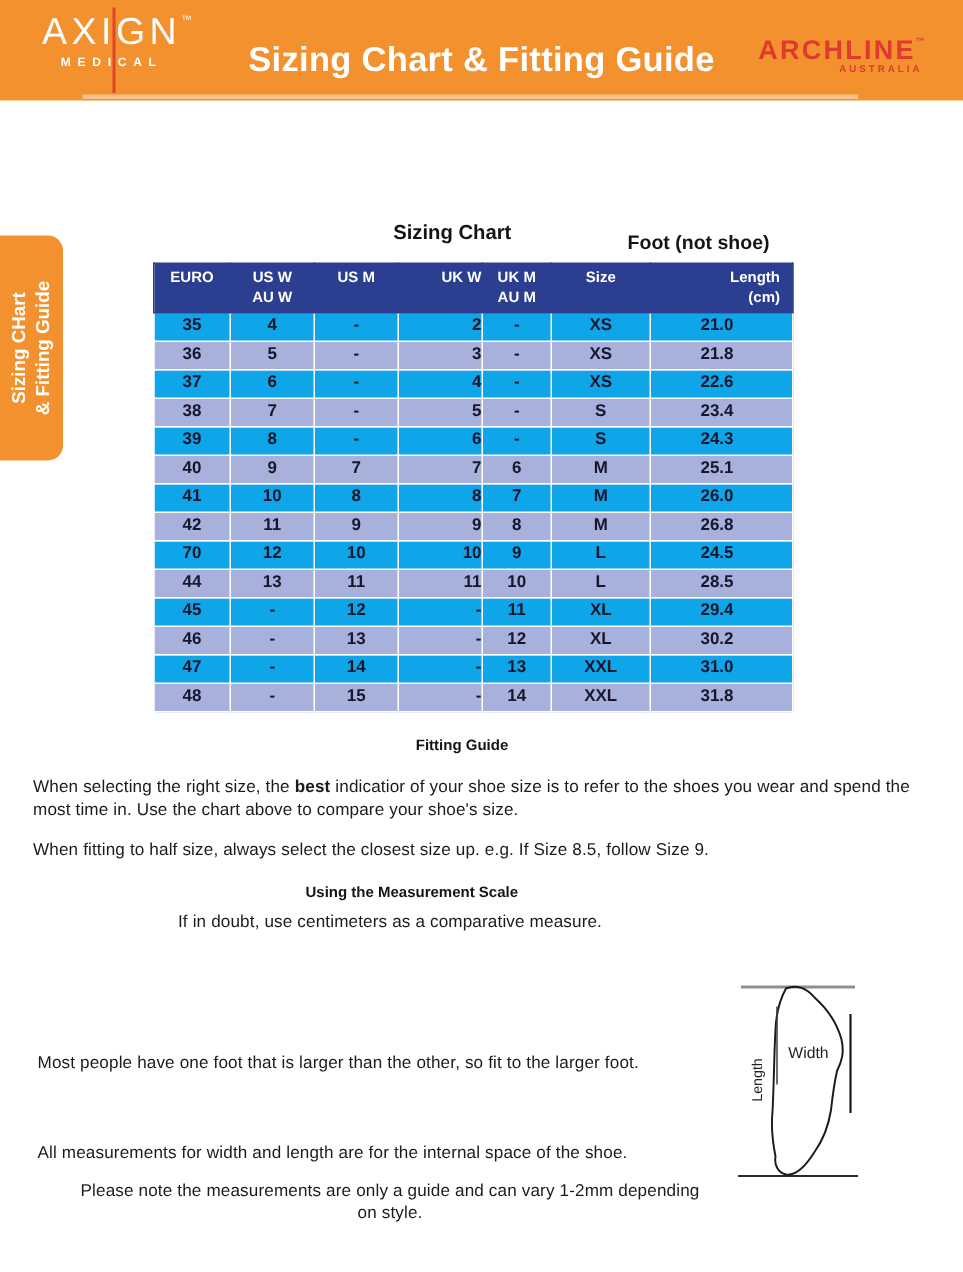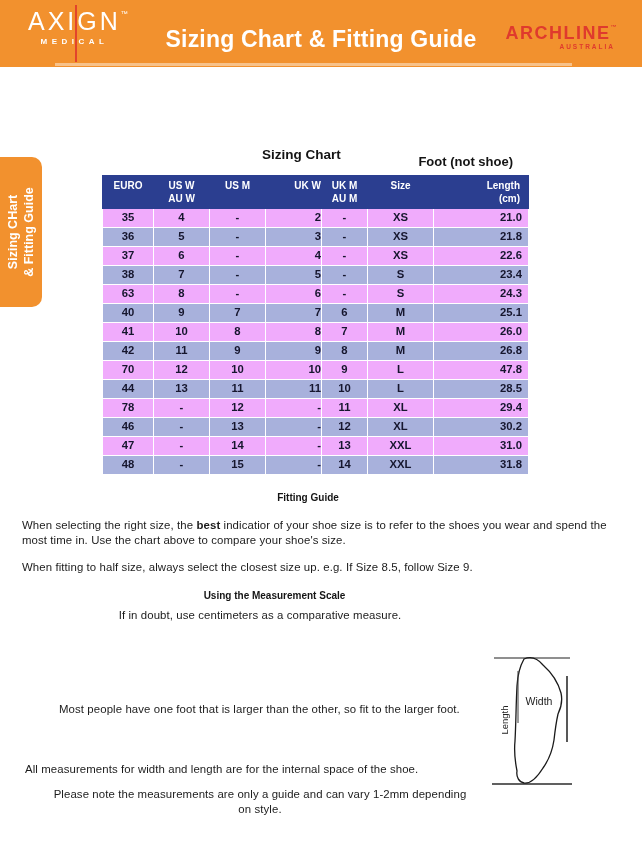--- a/index.html
+++ b/index.html
@@ -42,44 +42,44 @@
 
   .sizing-table { position:absolute; left:102px; top:175px; width:411px;
     border-collapse:collapse; table-layout:fixed; }
   .sizing-table th {
     background:#2B3E90; color:#ffffff; font-size:10px; font-weight:bold;
     padding:4px 0 3px 0; white-space:pre-line; vertical-align:top; line-height:1.25;
     border:1px solid #2B3E90; }
   .sizing-table td {
     font-size:11.3px; font-weight:bold; color:#16162E; text-align:center;
     height:18px; padding:0; line-height:1; border:1px solid #ffffff; }
-  .row-teal  td { background:#f0abfc; }
+  .row-teal  td { background:#0ea5e9; }
   .row-light td { background:#A8B1DC; }
   .sizing-table th:nth-child(1), .sizing-table td:nth-child(1) { width:50px; }
   .sizing-table th:nth-child(2), .sizing-table td:nth-child(2) { width:55px; }
   .sizing-table th:nth-child(3), .sizing-table td:nth-child(3) { width:55px; }
   .sizing-table th:nth-child(4), .sizing-table td:nth-child(4) { width:55px;text-align:right; }
   .sizing-table th:nth-child(5), .sizing-table td:nth-child(5) { width:45px; }
   .sizing-table th:nth-child(6), .sizing-table td:nth-child(6) { width:65px; }
   .sizing-table th:nth-child(7), .sizing-table td:nth-child(7) { width:86px; }
   .sizing-table th:nth-child(7) { text-align:right; padding-right:8px; }
-  .sizing-table td:nth-child(7) { text-align:right; padding-right:6px; }
+  .sizing-table td:nth-child(7) { padding-right:6px; }
 
   
   .heading { position:absolute; font-size:10px; font-weight:bold; color:#141414; text-align:center; }
   .fitting-heading { left:0; top:492px; width:616px; }
   .measure-heading { left:22px; top:590px; width:505px; }
 
   .para { position:absolute; font-size:11.4px; color:#1b1b1b; line-height:1.34; letter-spacing:0.1px; }
   .pre { white-space:pre-line; }
   .p-fit1 { left:22px; top:518px; width:606px; }
   .p-fit2 { left:22px; top:560px; width:606px; }
   .p-m1 { left:25px; top:608px; width:470px;text-align:center; }
   .p-m2 { left:25px; top:641px; width:470px; }
-  .p-m3 { left:25px; top:702px; width:470px;margin-left:34px; }
+  .p-m3 { left:25px; top:702px; width:470px; }
   .p-m4 { left:25px; top:762px; width:470px; }
   .p-m5 { left:25px; top:787px; width:470px;text-align:center; }
 
   
   .foot-diagram { position:absolute; left:486px; top:646px; }
   .foot-diagram text { fill:#222; font-family:"Liberation Sans", sans-serif; }
 </style>
 </head>
 <body>
 
@@ -153,21 +153,21 @@
         <tr class="row-light">
           <td>38</td>
           <td>7</td>
           <td>-</td>
           <td>5</td>
           <td>-</td>
           <td>S</td>
           <td>23.4</td>
         </tr>
         <tr class="row-teal">
-          <td>63</td>
+          <td>39</td>
           <td>8</td>
           <td>-</td>
           <td>6</td>
           <td>-</td>
           <td>S</td>
           <td>24.3</td>
         </tr>
         <tr class="row-light">
           <td>40</td>
           <td>9</td>
@@ -195,33 +195,33 @@
           <td>M</td>
           <td>26.8</td>
         </tr>
         <tr class="row-teal">
           <td>70</td>
           <td>12</td>
           <td>10</td>
           <td>10</td>
           <td>9</td>
           <td>L</td>
-          <td>47.8</td>
+          <td>24.5</td>
         </tr>
         <tr class="row-light">
           <td>44</td>
           <td>13</td>
           <td>11</td>
           <td>11</td>
           <td>10</td>
           <td>L</td>
           <td>28.5</td>
         </tr>
         <tr class="row-teal">
-          <td>78</td>
+          <td>45</td>
           <td>-</td>
           <td>12</td>
           <td>-</td>
           <td>11</td>
           <td>XL</td>
           <td>29.4</td>
         </tr>
         <tr class="row-light">
           <td>46</td>
           <td>-</td>

